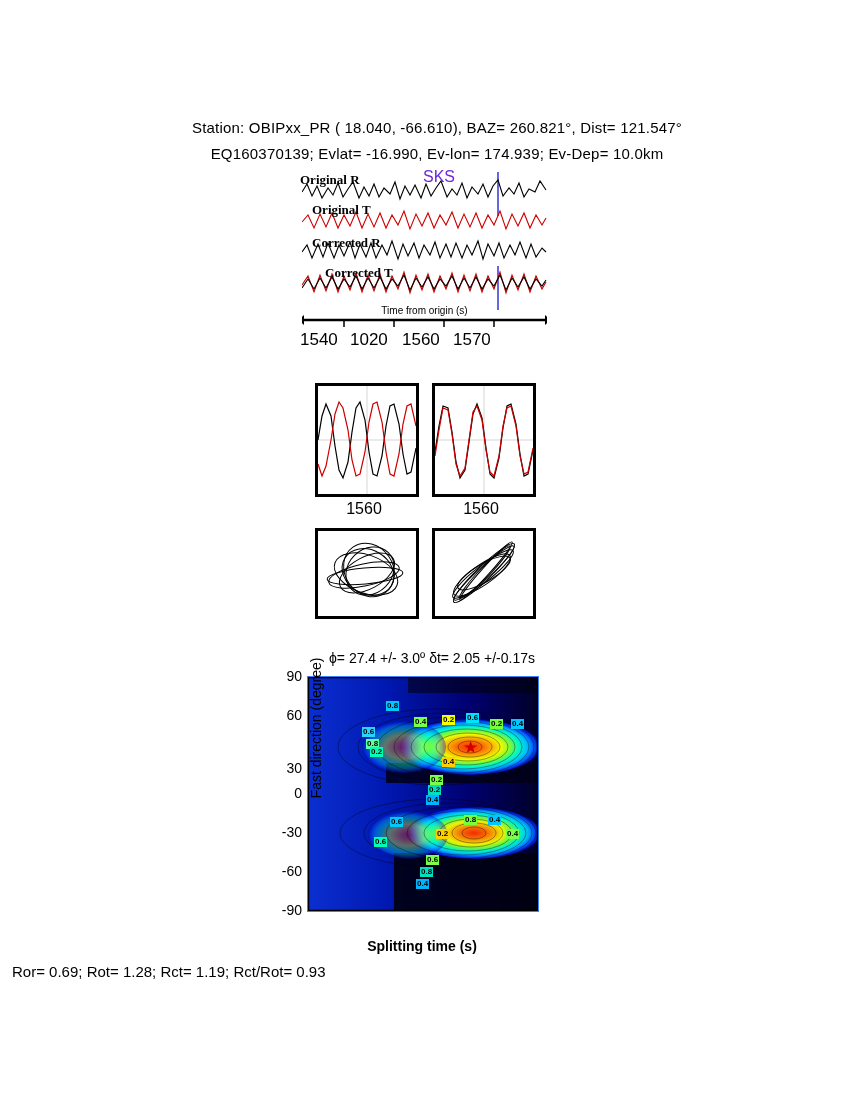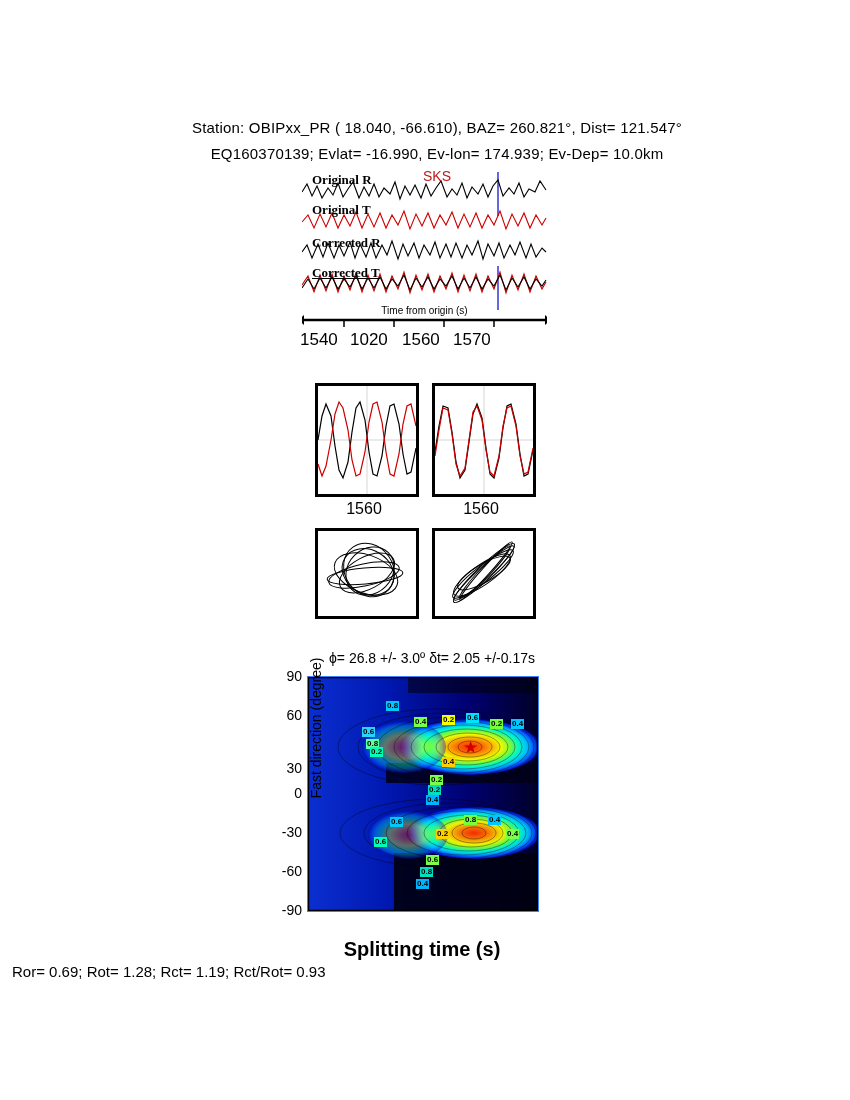--- a/index.html
+++ b/index.html
@@ -8,25 +8,25 @@
 
   
   .hdr{position:absolute;width:100%;text-align:center;font-size:15px;letter-spacing:0.2px;}
   #hdr1{top:119px;}
   #hdr2{top:145px;}
 
   
   #topPanel{position:absolute;left:290px;top:170px;width:245px;height:140px;}
   #topPanel svg{display:block;}
   .trace-label{position:absolute;font-size:13px;font-weight:bold;font-family:"Liberation Serif",serif;}
-  #lbl-or{left:300px;top:172px;}
+  #lbl-or{left:288px;top:172px;}
   #lbl-ot{left:300px;top:202px;}
   #lbl-cr{left:300px;top:235px;}
-  #lbl-ct{left:300px;top:265px;text-decoration:underline;}
-  #sks-label{position:absolute;left:411px;top:168px;font-size:14px;color:#b91c1c;font-weight:normal;}
+  #lbl-ct{left:313px;top:265px;}
+  #sks-label{position:absolute;left:411px;top:168px;font-size:16px;color:#6d28d9;font-weight:normal;}
 
   #timeaxis-label{position:absolute;left:290px;top:305px;width:245px;text-align:center;font-size:10px;}
   #timeaxis-ticks{position:absolute;left:280px;top:330px;width:265px;font-size:17px;}
   #timeaxis-ticks span{position:absolute;}
 
   
   .smallbox{position:absolute;border:3px solid #000;background:#fff;}
   #sb1{left:303px;top:383px;width:98px;height:108px;}
   #sb2{left:420px;top:383px;width:98px;height:108px;}
   .sb-tick{position:absolute;font-size:16px;}
@@ -38,21 +38,21 @@
 
   
   #contour-title{position:absolute;left:250px;top:650px;width:340px;text-align:center;font-size:14px;}
   #contour-wrap{position:absolute;left:295px;top:676px;width:230px;height:234px;border:1px solid #3b82f6;overflow:hidden;background:#000088;}
   #ylabel{position:absolute;left:229px;top:720px;width:150px;text-align:center;font-size:14px;
           transform:rotate(-90deg);transform-origin:50% 50%;}
   .yt{position:absolute;right:0;font-size:14px;text-align:right;width:40px;}
   #ytick-wrap{position:absolute;left:246px;top:676px;width:44px;height:234px;}
   #xtick-wrap{position:absolute;left:265px;top:912px;width:290px;height:20px;}
   .xt{position:absolute;font-size:14px;text-align:center;width:40px;}
-  #xlabel{position:absolute;left:295px;top:938px;width:230px;text-align:center;font-size:20px;font-weight:bold;}
+  #xlabel{position:absolute;left:295px;top:938px;width:230px;text-align:center;font-size:14px;font-weight:bold;}
   #footer{position:absolute;left:0;top:963px;width:100%;text-align:left;font-size:15px;}
 
   .clabel{position:absolute;font-size:8px;font-weight:bold;padding:0 1px;line-height:10px;}
   #star{position:absolute;font-size:17px;color:#d00000;line-height:1;}
 </style>
 </head>
 <body>
 
 <div class="page">
 
@@ -139,21 +139,21 @@
         <ellipse cx="48" cy="43" rx="38" ry="8" transform="rotate(-38 48 43)"></ellipse>
         <ellipse cx="50" cy="41" rx="36" ry="5" transform="rotate(-46 50 41)"></ellipse>
         <ellipse cx="47" cy="44" rx="34" ry="10" transform="rotate(-35 47 44)"></ellipse>
         <ellipse cx="51" cy="40" rx="39" ry="4" transform="rotate(-48 51 40)"></ellipse>
         <ellipse cx="49" cy="42" rx="30" ry="9" transform="rotate(-30 49 42)"></ellipse>
         <ellipse cx="49" cy="42" rx="42" ry="7" transform="rotate(-44 49 42)"></ellipse>
       </g>
     </svg>
   </div>
 
-  <div id="contour-title">ϕ= 26.8 +/- 3.0º δt= 2.05 +/-0.17s</div>
+  <div id="contour-title">ϕ= 27.4 +/- 3.0º δt= 2.05 +/-0.17s</div>
 
   <div id="contour-wrap">
     <svg width="230" height="234" viewBox="0 0 230 234">
       <defs>
         <radialGradient id="lobe1" cx="50%" cy="50%" r="50%">
           <stop offset="0%" stop-color="#ff2a00"></stop>
           <stop offset="18%" stop-color="#ff6a00"></stop>
           <stop offset="32%" stop-color="#ffb400"></stop>
           <stop offset="45%" stop-color="#f2ff00"></stop>
           <stop offset="58%" stop-color="#79ff3a"></stop>

